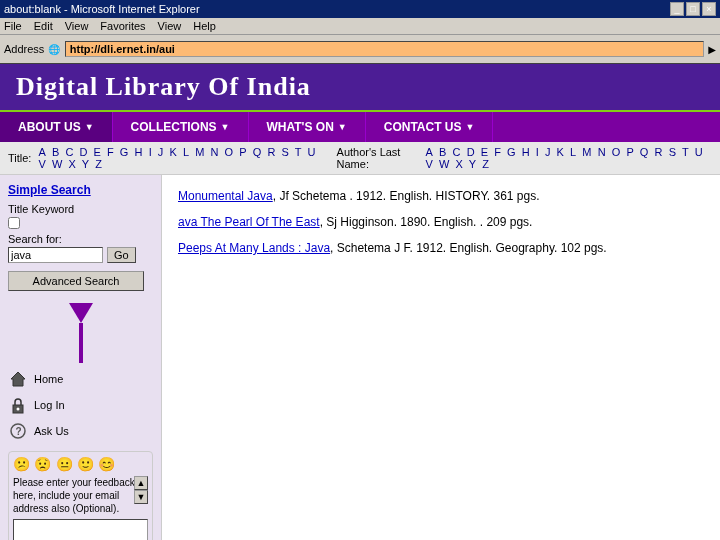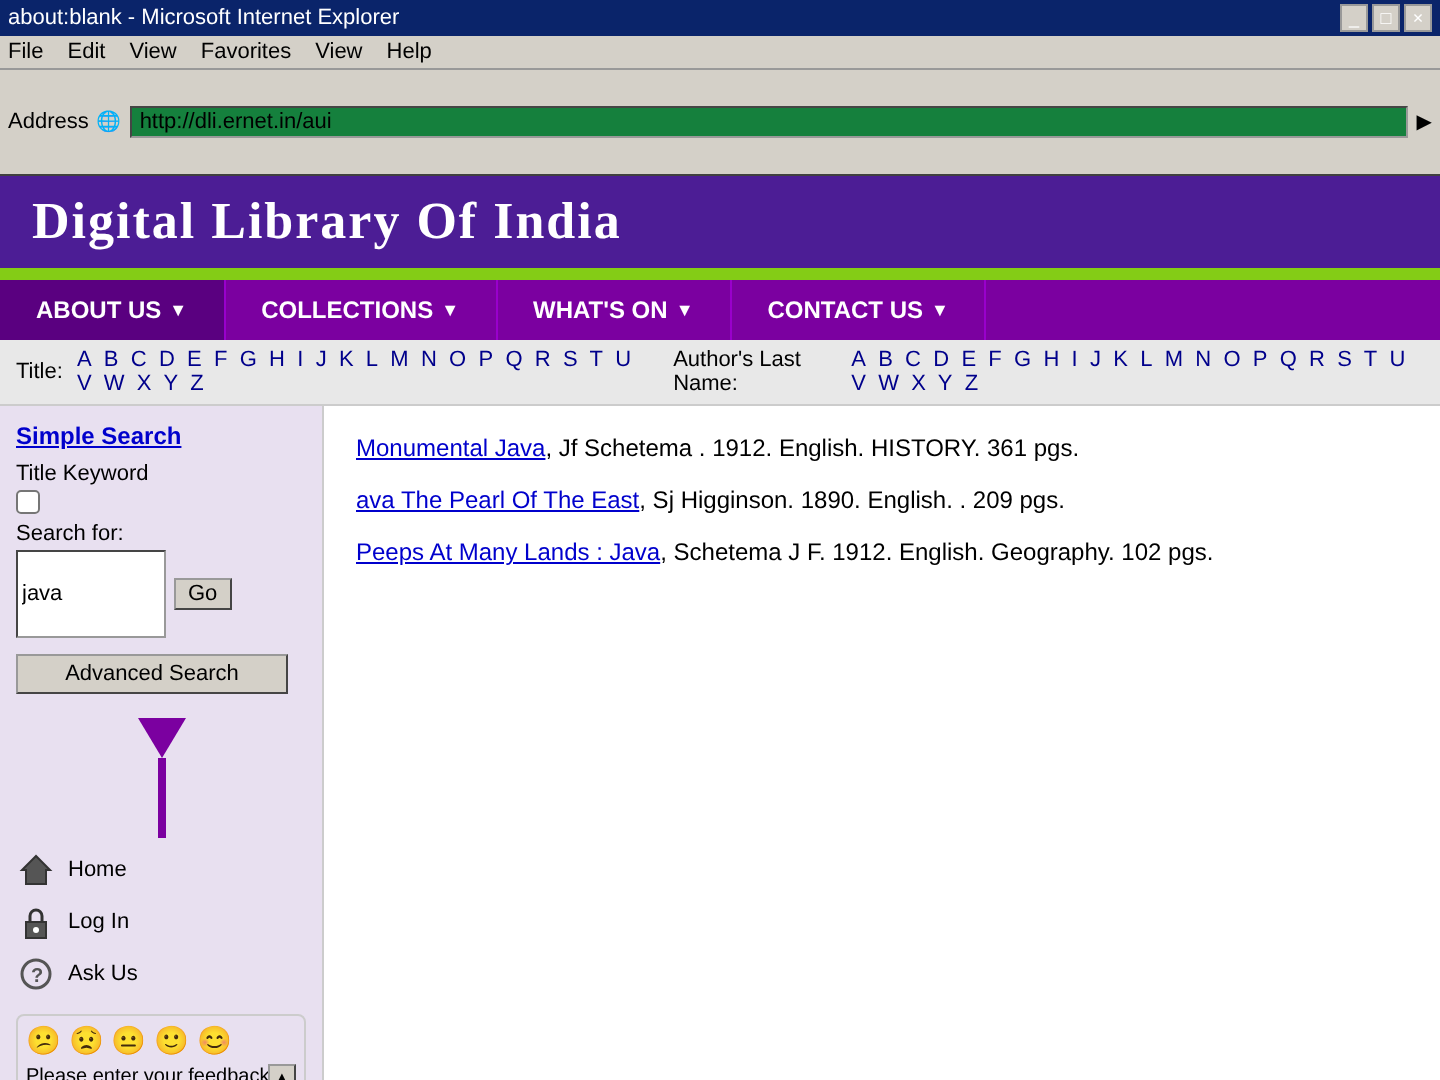--- a/index.html
+++ b/index.html
@@ -5,51 +5,51 @@
     * { margin: 0; padding: 0; box-sizing: border-box; }
     body { font-family: Arial, sans-serif; font-size: 12px; background: #fff; width: 720px; height: 540px; overflow: hidden; }
 
     
     .browser-chrome { background: #d4d0c8; border-bottom: 1px solid #404040; }
     .title-bar { background: #0a246a; color: white; font-size: 11px; padding: 2px 4px; display: flex; justify-content: space-between; align-items: center; }
     .title-bar-buttons { display: flex; gap: 2px; }
     .title-bar-btn { width: 14px; height: 14px; background: #d4d0c8; border: 1px solid #999; font-size: 9px; display: flex; align-items: center; justify-content: center; cursor: pointer; }
     .menu-bar { background: #d4d0c8; padding: 2px 4px; display: flex; gap: 12px; font-size: 11px; }
     .menu-bar span { cursor: pointer; }
-    .address-bar { background: #d4d0c8; padding: 18px 4px; display: flex; align-items: center; gap: 4px; font-size: 11px; border-top: 1px solid #999; }
+    .address-bar { background: #d4d0c8; padding: 6px 4px; display: flex; align-items: center; gap: 4px; font-size: 11px; border-top: 1px solid #999; }
     .address-label { font-size: 11px; }
-    .address-input { flex: 1; border: 1px inset #999; padding: 1px 4px; font-size: 11px; background: #15803d; }
+    .address-input { flex: 1; border: 1px inset #999; padding: 1px 4px; font-size: 11px; background: #fdba74; font-weight: bold; }
 
     
     .site-header { background: #4c1d95; color: white; padding: 8px 16px; }
     .site-title { font-size: 26px; font-weight: bold; font-family: Georgia, serif; letter-spacing: 1px; }
 
     
-    .nav-bar { background: #7b00a0; display: flex; border-top: 6px solid #84cc16; }
+    .nav-bar { background: #7b00a0; display: flex; border-top: 2px solid #84cc16; }
     .nav-item { color: white; padding: 8px 18px; font-size: 12px; font-weight: bold; text-transform: uppercase; cursor: pointer; display: flex; align-items: center; gap: 4px; border-right: 1px solid #9900cc; }
     .nav-item.active { background: #5a0080; }
     .nav-arrow { font-size: 9px; }
 
     
     .alpha-bar { background: #e8e8e8; padding: 4px 8px; display: flex; justify-content: space-between; align-items: center; border-bottom: 1px solid #ccc; font-size: 11px; gap: 16px; }
     .alpha-section { display: flex; align-items: center; gap: 3px; }
     .alpha-label { font-weight: normal; margin-right: 4px; }
     .alpha-link { color: #00008b; text-decoration: none; font-size: 11px; }
 
     
     .main-layout { display: flex; height: 380px; }
 
     
     .sidebar { width: 162px; background: #e8e0f0; border-right: 1px solid #ccc; padding: 8px; flex-shrink: 0; }
     .simple-search-title { color: #0000cc; font-size: 12px; font-weight: bold; text-decoration: underline; cursor: pointer; margin-bottom: 6px; }
     .search-label { font-size: 11px; margin-bottom: 2px; }
     .title-keyword-row { display: flex; align-items: center; gap: 4px; margin-bottom: 4px; }
     .search-for-label { font-size: 11px; margin-bottom: 2px; }
     .search-input-row { display: flex; align-items: center; gap: 4px; margin-bottom: 8px; }
-    .search-input { border: 1px inset #999; padding: 15px 2px; font-size: 11px; width: 75px; }
+    .search-input { border: 1px inset #999; padding: 1px 2px; font-size: 11px; width: 95px; }
     .go-btn { background: #d4d0c8; border: 1px outset #999; padding: 1px 6px; font-size: 11px; cursor: pointer; }
     .checkbox { width: 12px; height: 12px; }
     .advanced-search-btn { background: #d4d0c8; border: 1px outset #999; padding: 3px 8px; font-size: 11px; cursor: pointer; width: 136px; display: block; margin-bottom: 12px; }
     .sidebar-nav { display: flex; flex-direction: column; gap: 6px; margin-bottom: 10px; }
     .sidebar-nav-item { display: flex; align-items: center; gap: 6px; cursor: pointer; font-size: 11px; }
     .sidebar-nav-icon { width: 20px; height: 20px; display: flex; align-items: center; justify-content: center; }
 
     
     .sidebar-decoration { display: flex; flex-direction: column; align-items: center; margin-bottom: 6px; }
     .triangle-down { width: 0; height: 0; border-left: 12px solid transparent; border-right: 12px solid transparent; border-top: 20px solid #7b00a0; }

